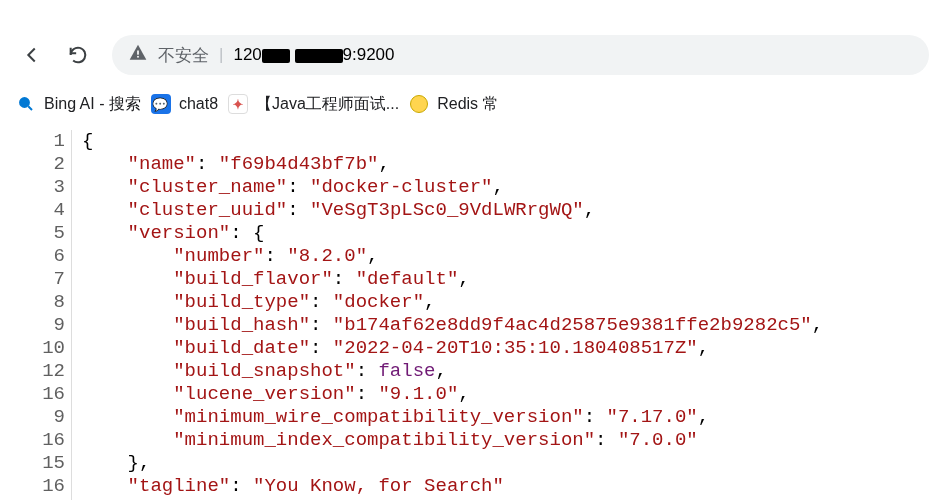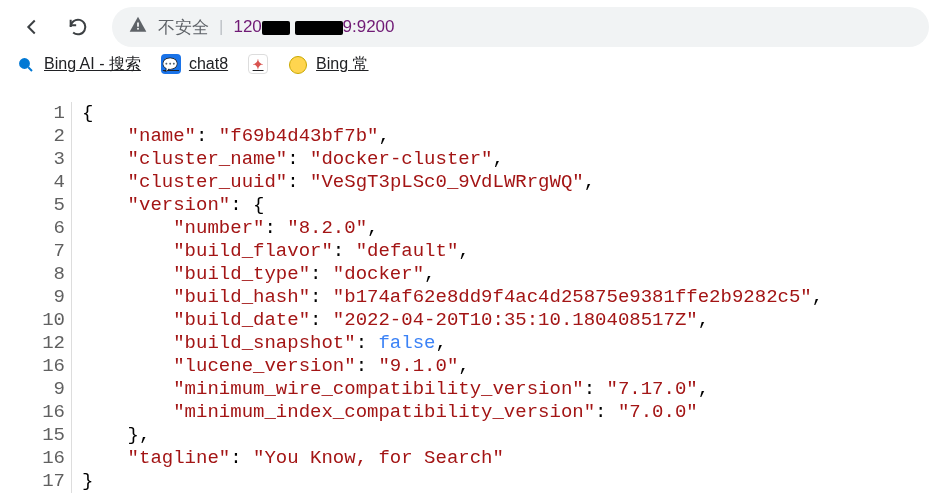--- a/index.html
+++ b/index.html
@@ -10,20 +10,21 @@
     width: 941px;
     height: 500px;
     overflow: hidden;
   }
   .toolbar {
     display: flex;
     align-items: center;
     height: 54px;
     padding: 0 12px;
     gap: 6px;
+    margin-top: 28px;
   }
   .nav-btn {
     width: 40px;
     height: 40px;
     display: flex;
     align-items: center;
     justify-content: center;
     border-radius: 50%;
     color: #333;
   }
@@ -37,39 +38,38 @@
     align-items: center;
     padding: 0 16px;
     gap: 10px;
     margin-left: 8px;
     color: #5f6368;
     font-size: 17px;
   }
   .addr .warn-icon svg { width: 20px; height: 20px; fill: #5f6368; }
   .addr .sec-label { color: #5f6368; }
   .addr .divider { color: #bdc1c6; }
-  .addr .url-dark { color: #701a75; }
+  .addr .url-dark { color: #000000; }
   .addr .redact {
     display: inline-block;
     background: #000;
     border-radius: 2px;
     vertical-align: middle;
   }
   .red1 { width: 28px; height: 14px; }
   .red2 { width: 48px; height: 14px; }
 
   .bookmarks {
     display: flex;
-    align-items: flex-start;
+    align-items: center;
     height: 44px;
     padding: 0 16px;
-    gap: 20px;
+    gap: 10px;
     font-size: 16px;
     color: #202124;
-    text-decoration: underline;
   }
   .bm {
     display: flex;
     align-items: center;
     gap: 8px;
     white-space: nowrap;
   }
   .fav {
     width: 20px;
     height: 20px;
@@ -102,21 +102,21 @@
     border-right: 1px solid #ddd;
     padding-right: 6px;
   }
   .code {
     padding-left: 10px;
     white-space: pre;
     color: #000;
   }
   .key { color: #a31515; }
   .str { color: #a31515; }
-  .kw  { color: #3b82f6; }
+  .kw  { color: #701a75; }
 </style>
 </head>
 <body>
 
 <div class="toolbar">
   <div class="nav-btn">
     <svg viewBox="0 0 24 24" fill="none" stroke="#3c4043" stroke-width="2.2">
         <path d="M15 5l-7 7 7 7"></path>
       </svg>
   </div>
@@ -151,26 +151,27 @@
         </svg>
     </span>
     <span>Bing AI - 搜索</span>
   </div>
   <div class="bm">
     <span class="fav fav-chat">💬</span>
     <span>chat8</span>
   </div>
   <div class="bm">
     <span class="fav fav-java">✦</span>
+    <span>【Java工程师面试...</span>
   </div>
   <div class="bm">
     <span class="fav">
         <span class="fav-redis-circle"></span>
       </span>
-    <span>Bing 常</span>
+    <span>Redis 常</span>
   </div>
 </div>
 
 <div class="content">
   <div class="gutter">
 <div>1</div>
 <div>2</div>
 <div>3</div>
 <div>4</div>
 <div>5</div>

